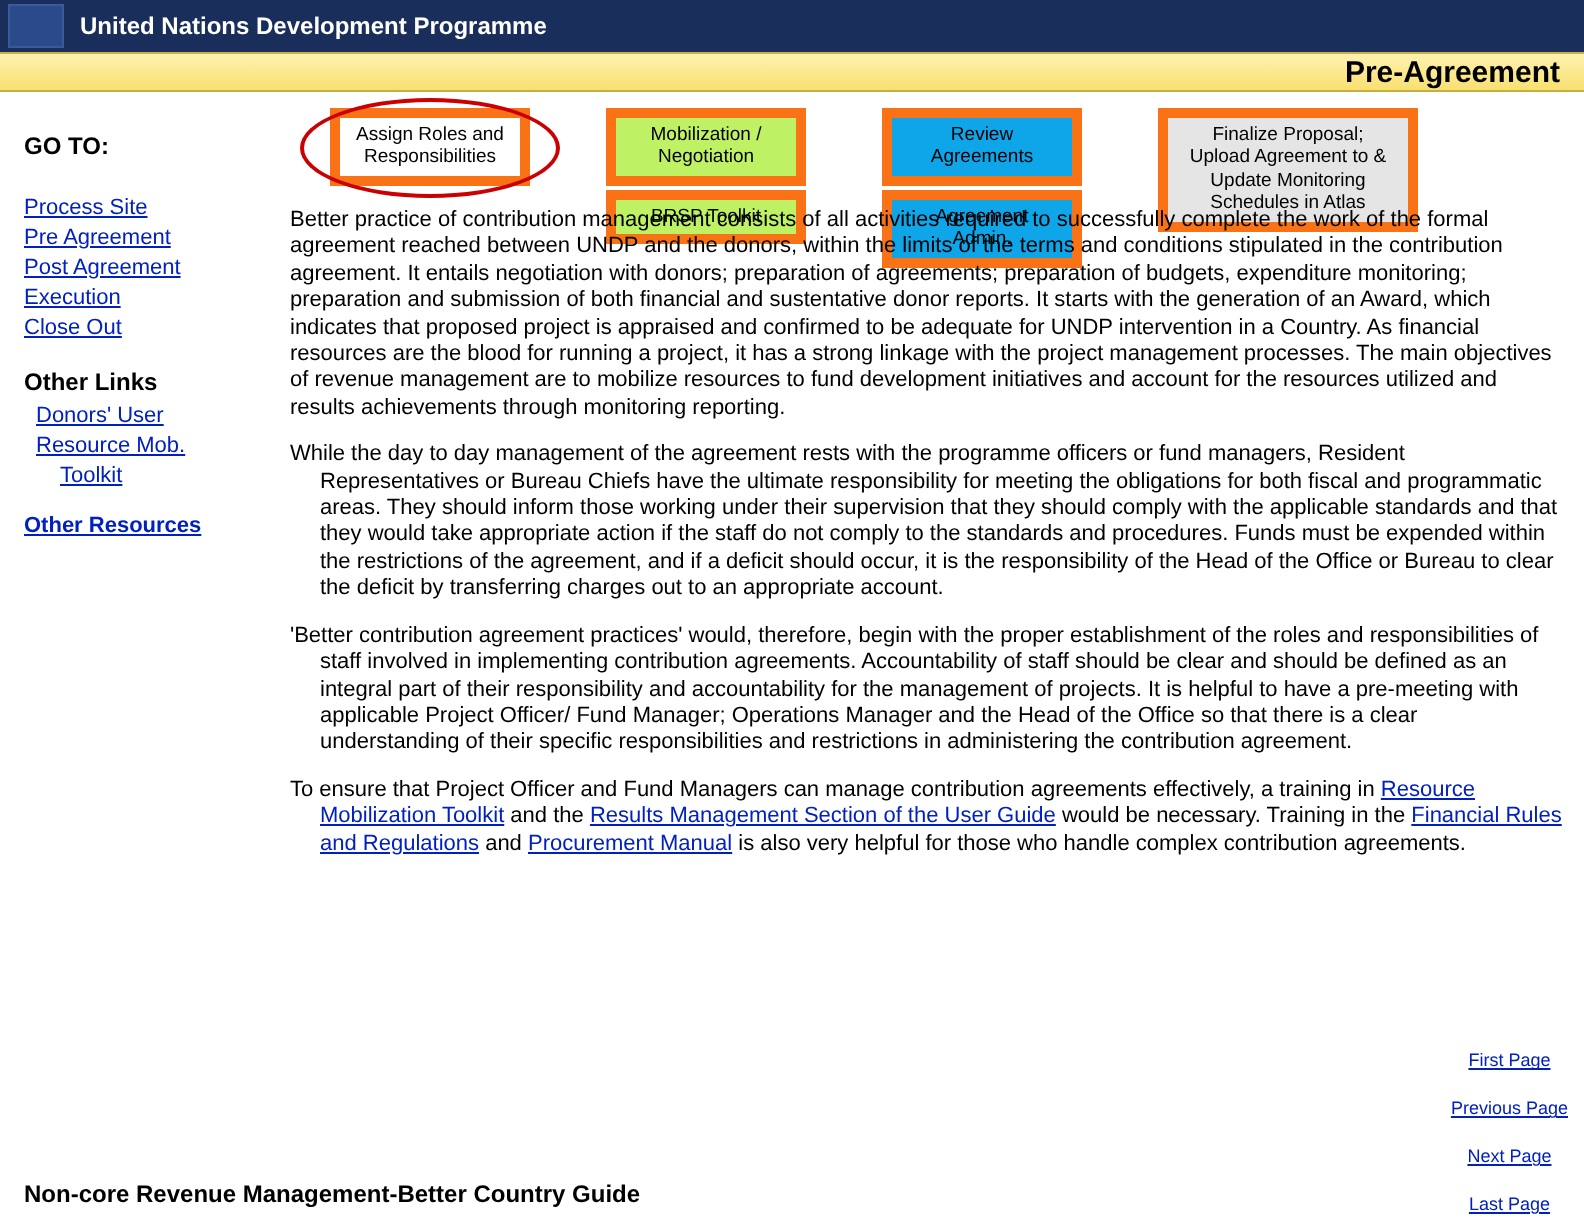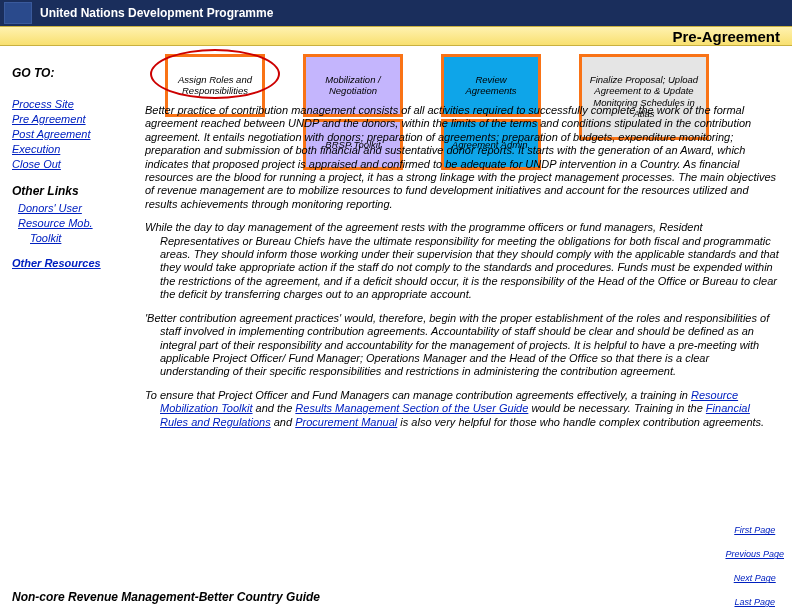--- a/index.html
+++ b/index.html
@@ -39,21 +39,20 @@
     padding-right: 12px;
     font-size: 15px;
     font-weight: bold;
     color: #000;
     line-height: 20px;
   }
   .page {
     position: relative;
     width: 792px;
     height: 566px;
-    font-style: italic;
   }
   
   .left-nav {
     position: absolute;
     left: 12px;
     top: 20px;
     width: 122px;
   }
   .goto {
     font-weight: bold;
@@ -80,29 +79,29 @@
   
   .flow-row {
     position: absolute;
     left: 165px;
     top: 8px;
     display: flex;
     align-items: flex-start;
     gap: 0;
   }
   .flow-box {
-    border: 3px solid #f97316;
+    border: 5px solid #f97316;
     background: #fff;
-    padding: 17px 6px;
+    padding: 3px 6px;
     text-align: center;
     font-size: 9.5px;
     line-height: 1.2;
     width: 100px;
   }
-  .flow-blue { background: #c4b5fd; width: 100px; }
+  .flow-blue { background: #bef264; width: 100px; }
   .flow-orange { background: #0ea5e9; width: 100px; }
   .flow-yellow { background: #e5e5e5; width: 130px; }
   .flow-col {
     display: flex;
     flex-direction: column;
     gap: 2px;
     margin-right: 38px;
   }
   .circle-red {
     position: absolute;

